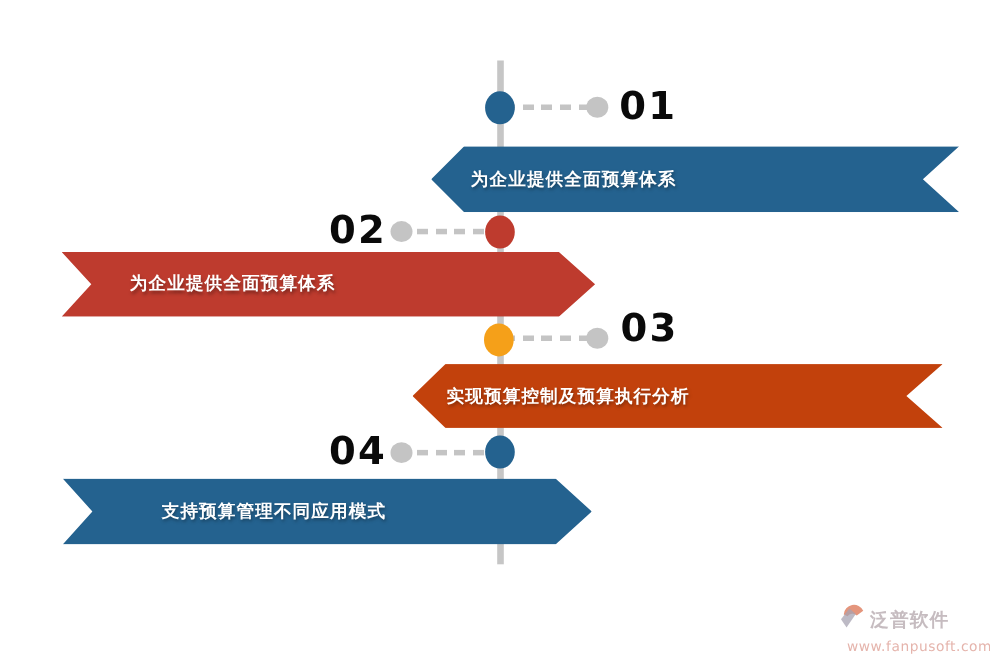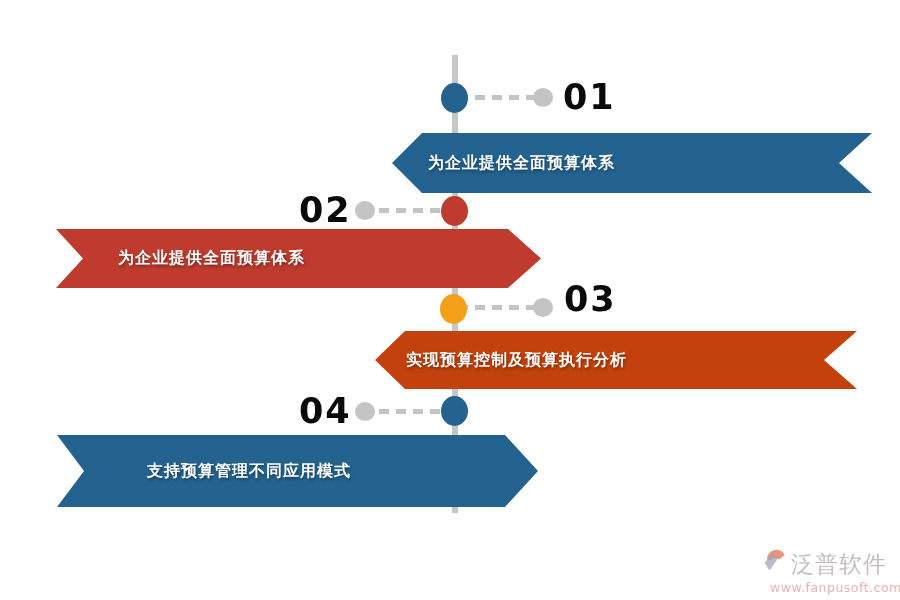--- a/index.html
+++ b/index.html
@@ -42,26 +42,26 @@
 
   
   .banner{position:absolute;display:flex;align-items:center;z-index:2;
     color:#ffffff;font-size:16px;font-weight:bold;letter-spacing:1px;
     text-shadow:1px 2px 3px rgba(0,0,0,0.35);white-space:nowrap;}
   .clip-right-notch{clip-path:polygon(0 50%,30px 0,100% 0,calc(100% - 33px) 50%,100% 100%,30px 100%);}
   .clip-left-notch{clip-path:polygon(0 0,calc(100% - 33px) 0,100% 50%,calc(100% - 33px) 100%,0 100%,27px 50%);}
   .banner.i1{left:392px;top:133px;width:480px;height:60px;padding-left:36px;box-sizing:border-box;}
   .banner.i2{left:56px;top:229px;width:485px;height:59px;padding-left:62px;box-sizing:border-box;}
   .banner.i3{left:375px;top:331px;width:482px;height:58px;padding-left:31px;box-sizing:border-box;}
-  .banner.i4{left:57px;top:435px;width:481px;height:72px;padding-left:90px;box-sizing:border-box;text-align:center;}
+  .banner.i4{left:57px;top:435px;width:481px;height:60px;padding-left:90px;box-sizing:border-box;text-align:center;}
 
   
   .brand{position:absolute;left:762px;top:548px;z-index:5;}
   .brand-row{display:flex;align-items:center;gap:2px;}
-  .brand-name{font-size:23px;font-weight:400;color:#C6BCC0;letter-spacing:1px;line-height:26px;}
+  .brand-name{font-size:17px;font-weight:700;color:#C6BCC0;letter-spacing:1px;line-height:26px;}
   .brand-url{font-size:12.5px;color:#E5B4AC;letter-spacing:0.5px;margin-top:0px;padding-left:8px;}
 </style>
 </head>
 <body>
 
 <div id="canvas">
 
   <div class="axis"></div>
 
   <div class="conn i1"></div>

